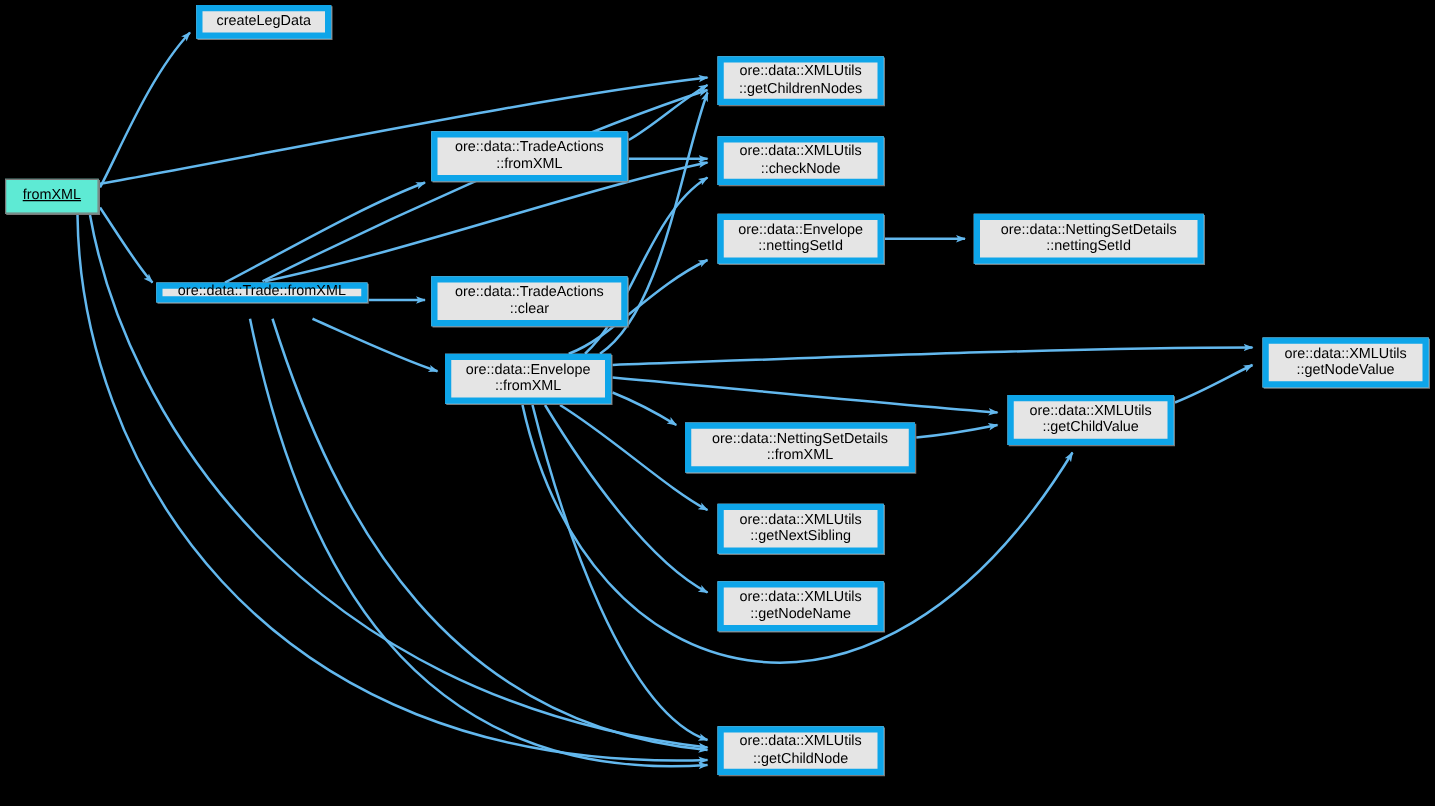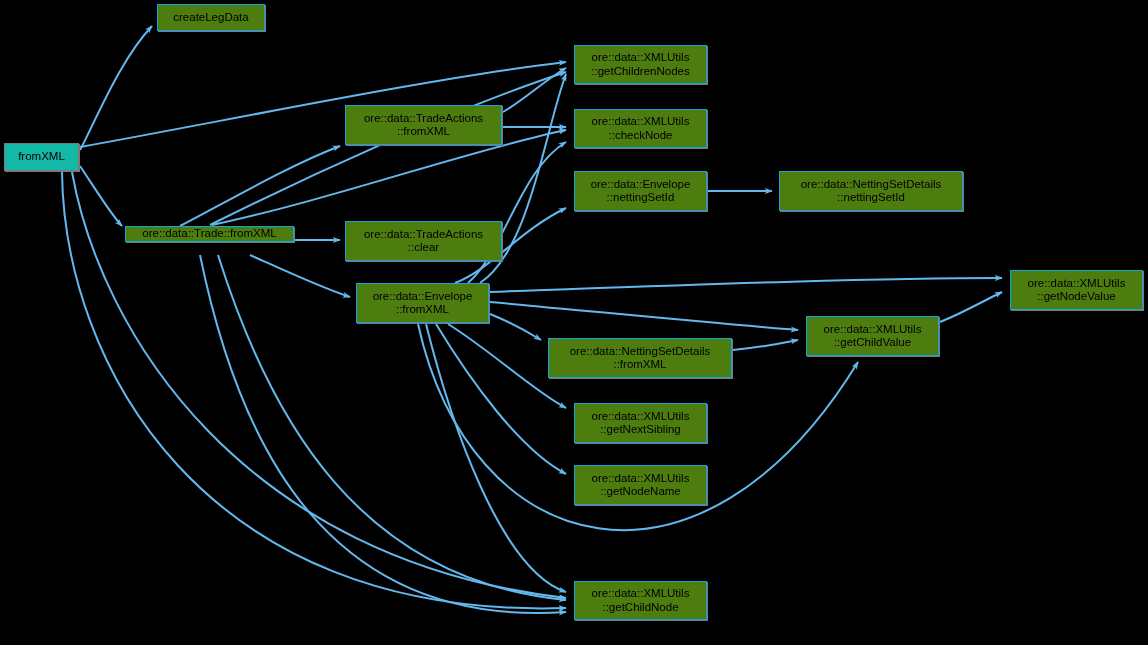--- a/index.html
+++ b/index.html
@@ -1,22 +1,22 @@
 <!DOCTYPE html>
 <html><head>
 <meta charset="utf-8">
 <style>
   html,body{margin:0;padding:0;background:#000;}
   #graph{position:relative;width:1148px;height:645px;background:#000;overflow:hidden;
          font-family:"Liberation Sans",sans-serif;}
   #edges{position:absolute;left:0;top:0;width:1148px;height:645px;}
-  .node{position:absolute;box-sizing:border-box;background:#4d7c0f;border:1px solid #0ea5e9;
+  .node{position:absolute;box-sizing:border-box;background:#e5e5e5;border:5px solid #0ea5e9;
         box-shadow:1px 1px 0 0 #7a7a7a;display:flex;align-items:center;justify-content:center;
         text-align:center;color:#000;font-size:11.5px;line-height:13.3px;letter-spacing:0px;}
-  .node.root{background:#14b8a6;border:1px solid #7a7a7a;}
+  .node.root{background:#5eead4;border:1px solid #7a7a7a;text-decoration:underline;}
   .node span{display:block;white-space:pre-line;padding:0 3px;}
 </style>
 </head>
 <body>
 
 <div id="graph">
   <svg id="edges" viewBox="0 0 1148 645" xmlns="http://www.w3.org/2000/svg">
     <defs>
       <marker id="ah" markerWidth="9" markerHeight="9" refX="7.2" refY="3.2" orient="auto" markerUnits="userSpaceOnUse">
         <path d="M0,0.2 L8,3.2 L0,6.2 L1.9,3.2 Z" fill="#63b8ee"></path>

